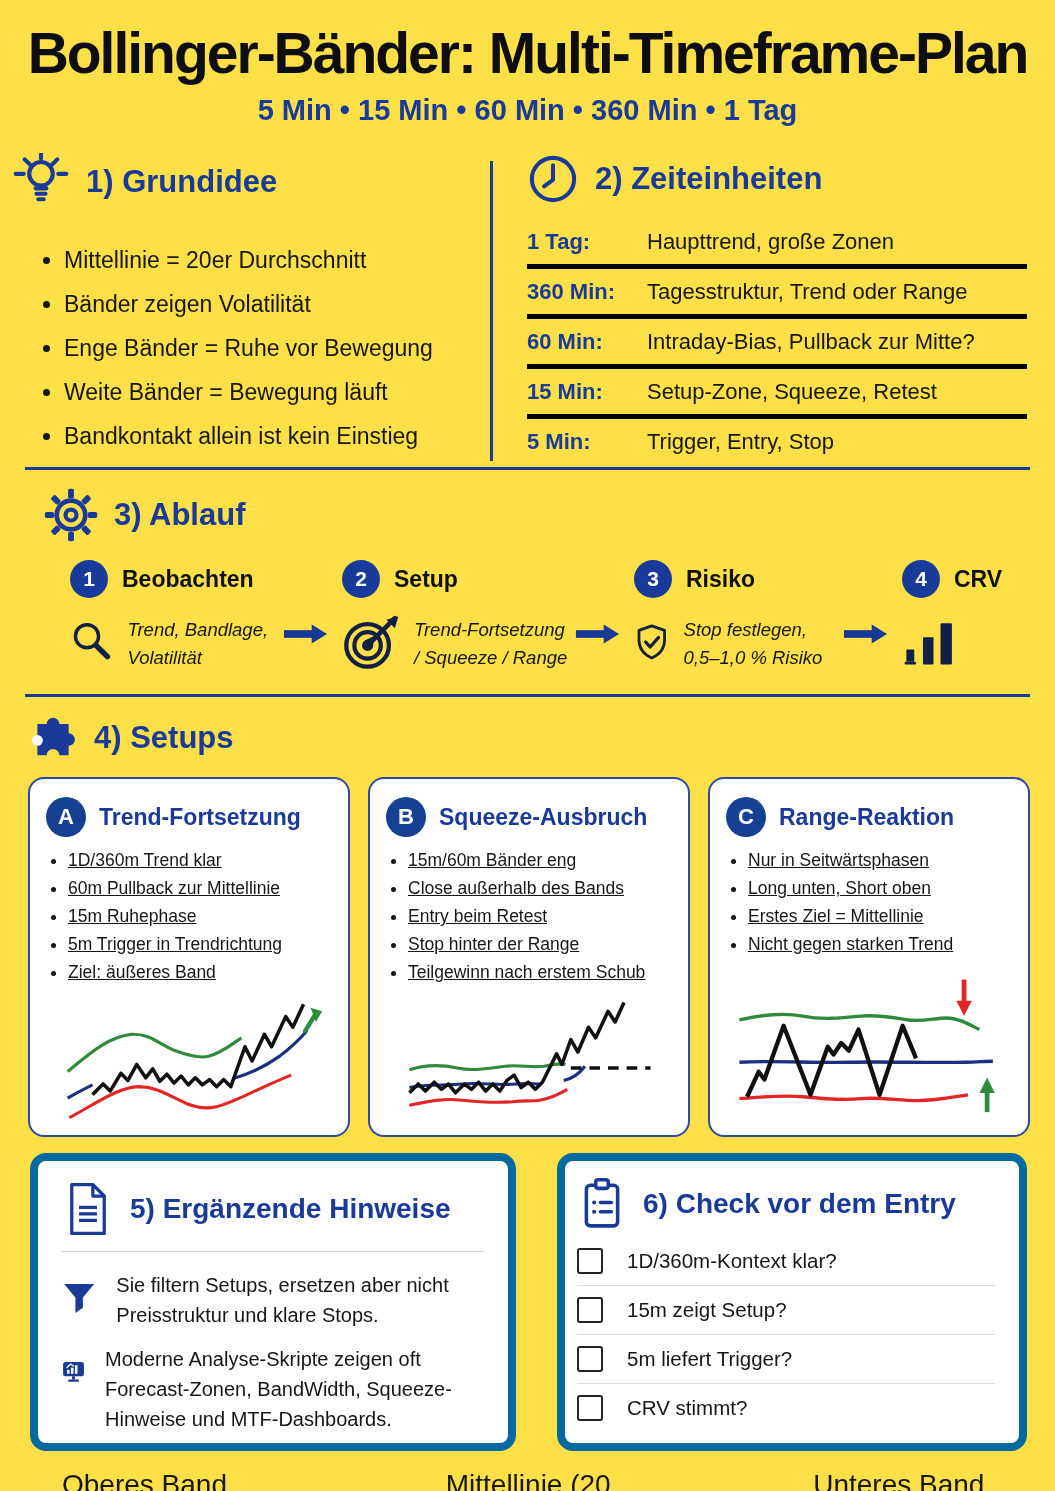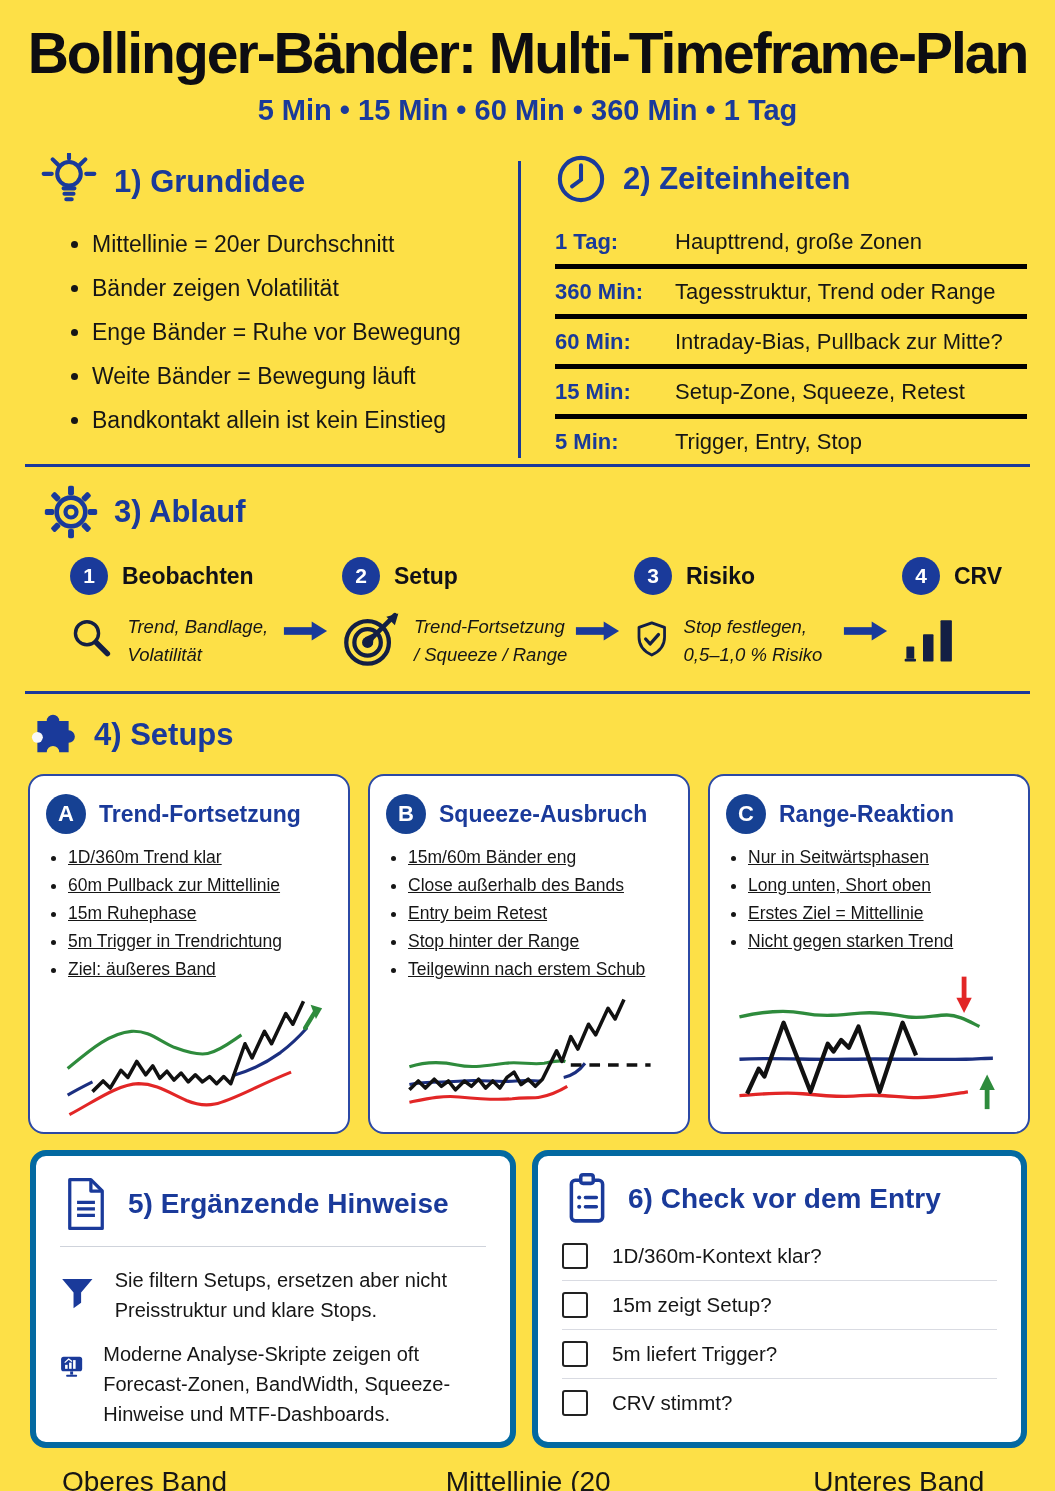--- a/index.html
+++ b/index.html
@@ -5,29 +5,29 @@
   * { box-sizing: border-box; margin: 0; padding: 0; }
   body { margin: 0; background: #e9e9ec; }
   .page {
     width: 1055px; height: 1491px; overflow: hidden; position: relative;
     background: #fde047; color: #161616;
     font-family: "Liberation Sans", sans-serif;
   }
   .title { text-align: center; padding-top: 20px; font-size: 57px; font-weight: bold; letter-spacing: -2px; color: #0d0d12; }
   .subtitle { text-align: center; margin-top: 8px; font-size: 29px; font-weight: bold; color: #1a3a9a; }
 
-  .row1 { display: flex; padding: 26px 28px 0 40px; }
+  .row1 { display: flex; padding: 26px 28px 0 12px; }
   .col-g { width: 468px; }
   .vdiv { width: 3px; background: #1a3a9a; margin: 8px 0 6px 10px; }
   .col-z { flex: 1; padding-left: 34px; }
 
   .sec-head { display: flex; align-items: center; gap: 16px; }
   .sec-title { font-size: 31px; font-weight: bold; color: #1a3a9a; }
 
-  .g-list { margin: 20px 0 0 30px; padding-left: 22px; font-size: 23px; }
+  .g-list { margin: 36px 0 0 30px; padding-left: 22px; font-size: 23px; }
   .g-list li { margin-bottom: 17px; }
 
   .ztable { margin-top: 14px; }
   .trow { display: flex; align-items: baseline; padding: 10px 0 9px 0; border-bottom: 5px solid #000000; font-size: 22px; }
   .trow:last-child { border-bottom: none; }
   .tlabel { width: 120px; flex-shrink: 0; font-weight: bold; color: #1a3a9a; }
 
   .hdiv { height: 3px; background: #1a3a9a; margin: 0 25px; }
 
   .ablauf { padding: 18px 28px 0 44px; }
@@ -45,23 +45,23 @@
   .cards { display: flex; gap: 18px; margin-top: 14px; }
   .card { flex: 1; background: #fff; border: 2px solid #2c49a5; border-radius: 16px; padding: 18px 14px 12px 16px; height: 360px; display: flex; flex-direction: column; }
   .card-head { display: flex; align-items: center; gap: 13px; margin-bottom: 13px; }
   .badge { width: 40px; height: 40px; flex-shrink: 0; border-radius: 50%; background: #164193; color: #fff; font-size: 22px; font-weight: bold; display: flex; align-items: center; justify-content: center; }
   .card-title { font-size: 23px; font-weight: bold; color: #1a3a9a; }
   .card-list { padding-left: 22px; font-size: 17.5px; }
   .card-list li { margin-bottom: 7px; text-decoration: underline; }
   .chart { margin-top: auto; }
 
   .bottom-row { display: flex; gap: 16px; padding: 16px 28px 0 30px; }
-  .bcard { background: #fff; border: 6px solid #0369a1; border-radius: 16px; height: 298px; }
+  .bcard { background: #fff; border: 8px solid #0369a1; border-radius: 16px; height: 298px; }
   .bcard-h { width: 486px; padding: 20px 24px 0 24px; }
-  .bcard-c { flex: 1; padding: 16px 24px 0 24px; }
+  .bcard-c { flex: 1; padding: 16px 24px 0 12px; margin-left: 25px; }
   .h-hr { height: 1px; background: #cfd3db; margin: 14px 0 18px 0; }
   .h-item { display: flex; gap: 20px; margin-bottom: 14px; align-items: flex-start; }
   .h-text { font-size: 20px; line-height: 1.5; }
   .chk-row { display: flex; align-items: center; gap: 24px; padding: 11px 0; border-bottom: 1px solid #d9dbe2; font-size: 20.5px; }
   .chk-row:last-child { border-bottom: none; }
   .checkbox { width: 26px; height: 26px; flex-shrink: 0; border: 2.5px solid #222; border-radius: 3px; background: #fff; }
   .c-head { margin-bottom: 6px; }
   .c-head .sec-title { font-size: 28px; }
 
   .legend { display: flex; justify-content: center; align-items: center; gap: 86px; margin-top: 18px; font-size: 28px; }

